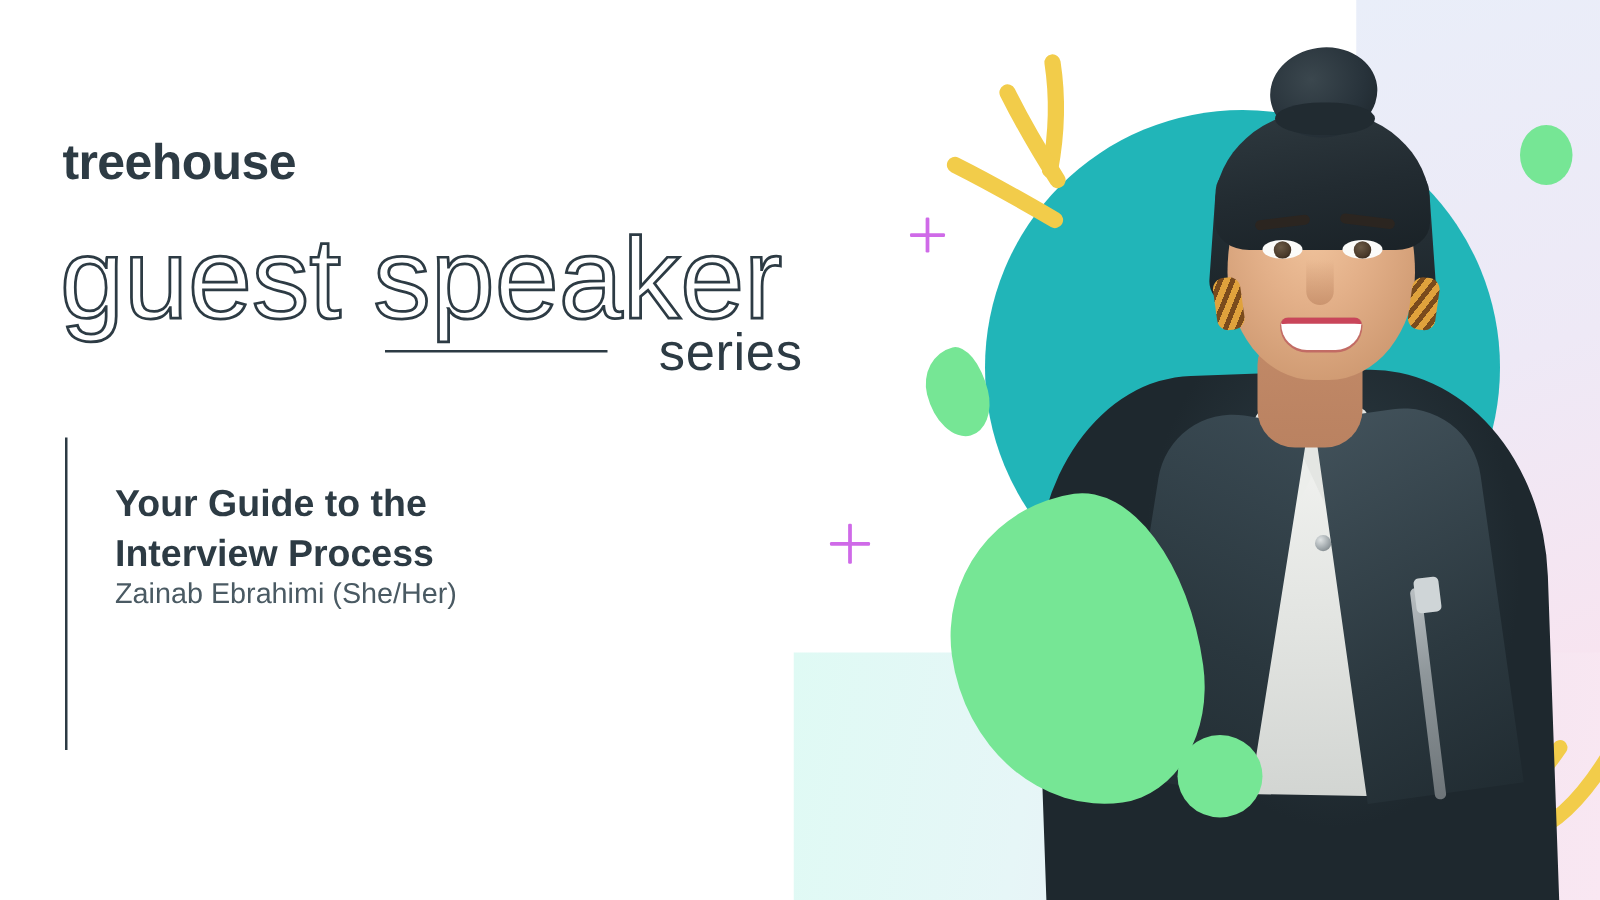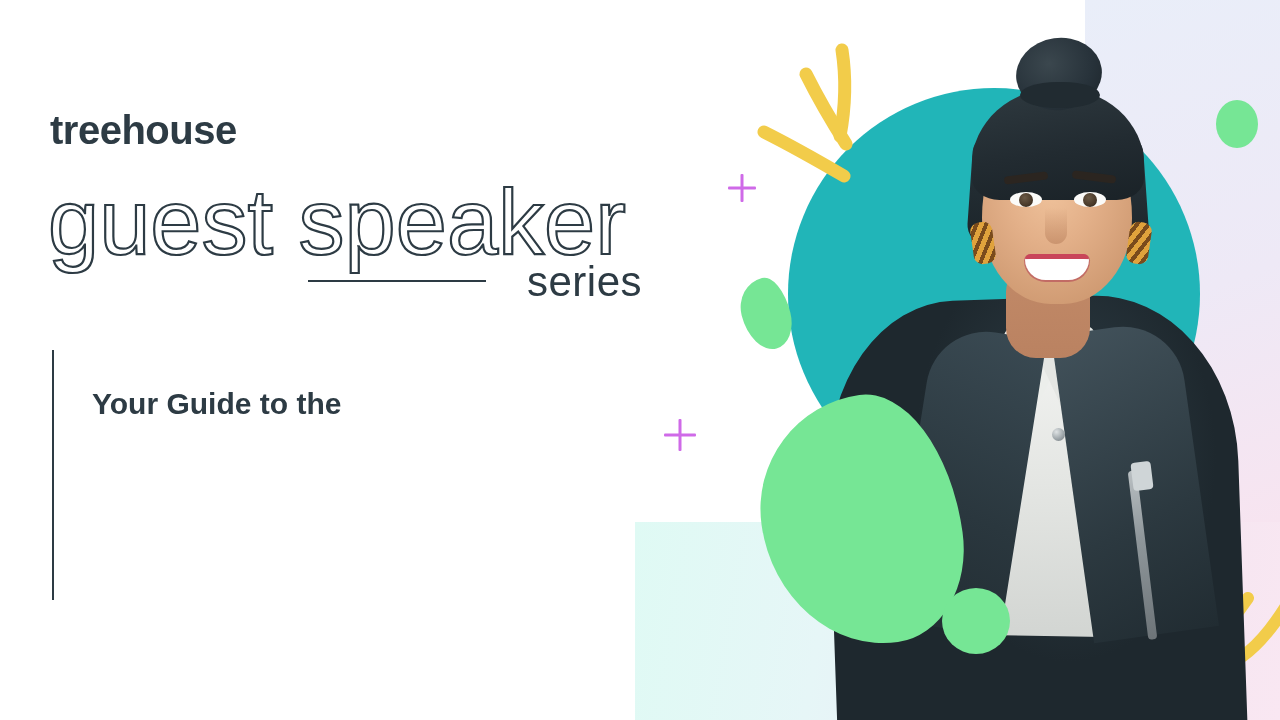--- a/index.html
+++ b/index.html
@@ -509,16 +509,18 @@
     </svg>
   </div>
 
   <div class="series-rule"></div>
   <div class="series-word">series</div>
 
   <div class="vrule"></div>
 
   <div class="talk-title">
     <div>Your Guide to the</div>
+    <div>Interview Process</div>
   </div>
 
+  <div class="speaker-name">Zainab Ebrahimi (She/Her)</div>
 
 </div>
 
 </body></html>

